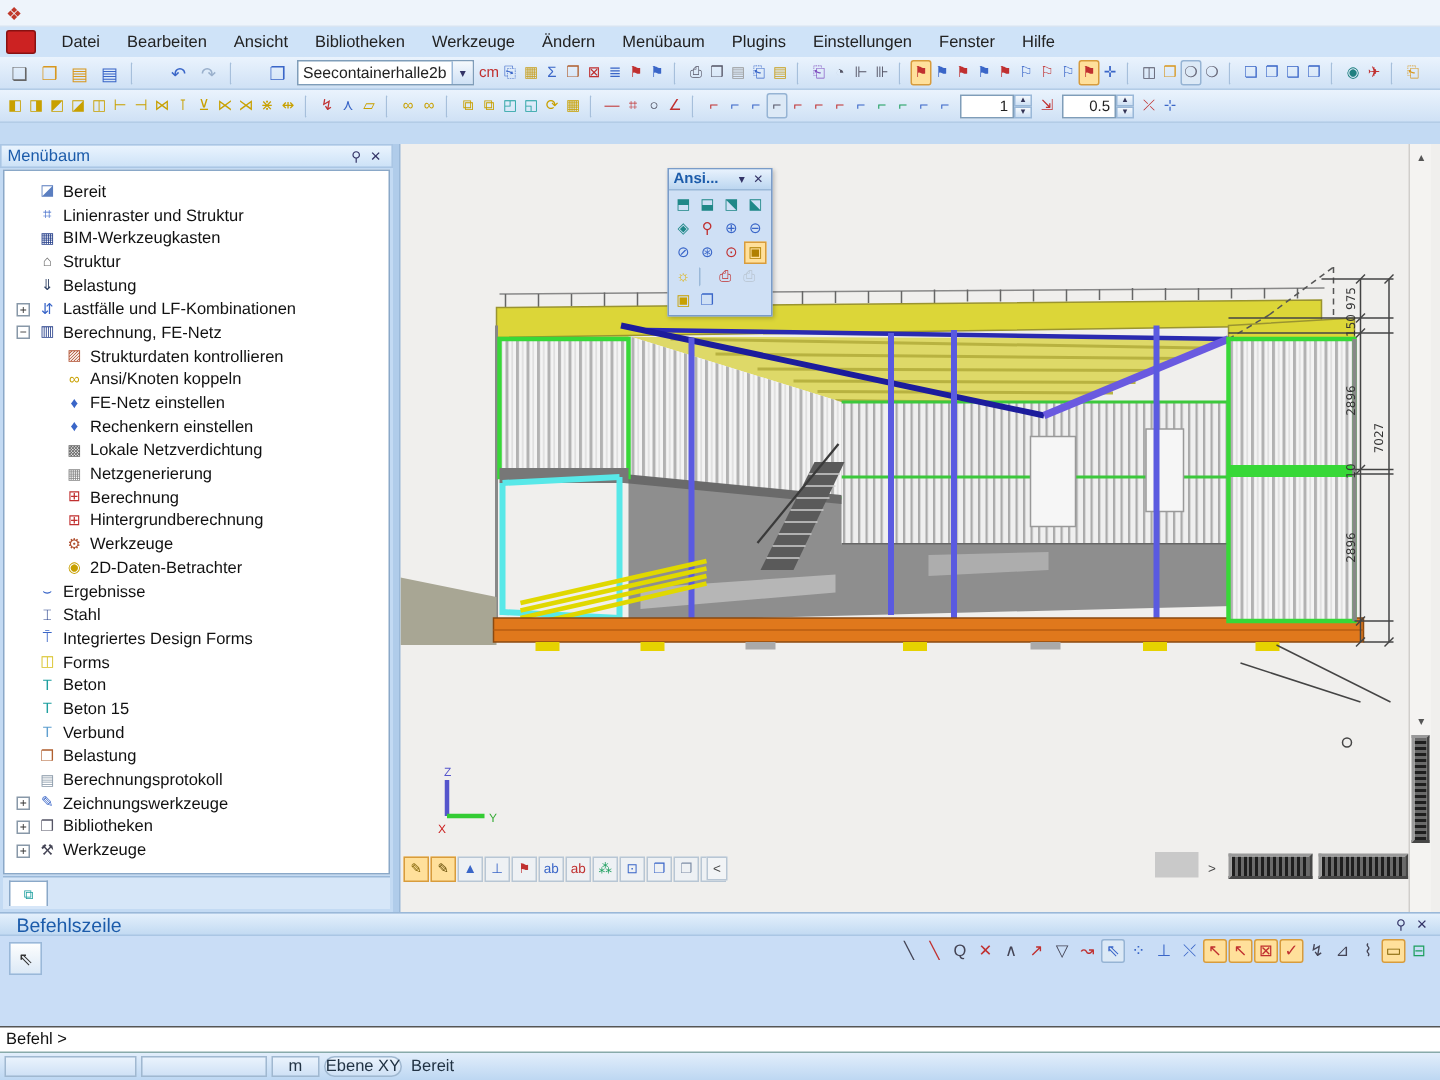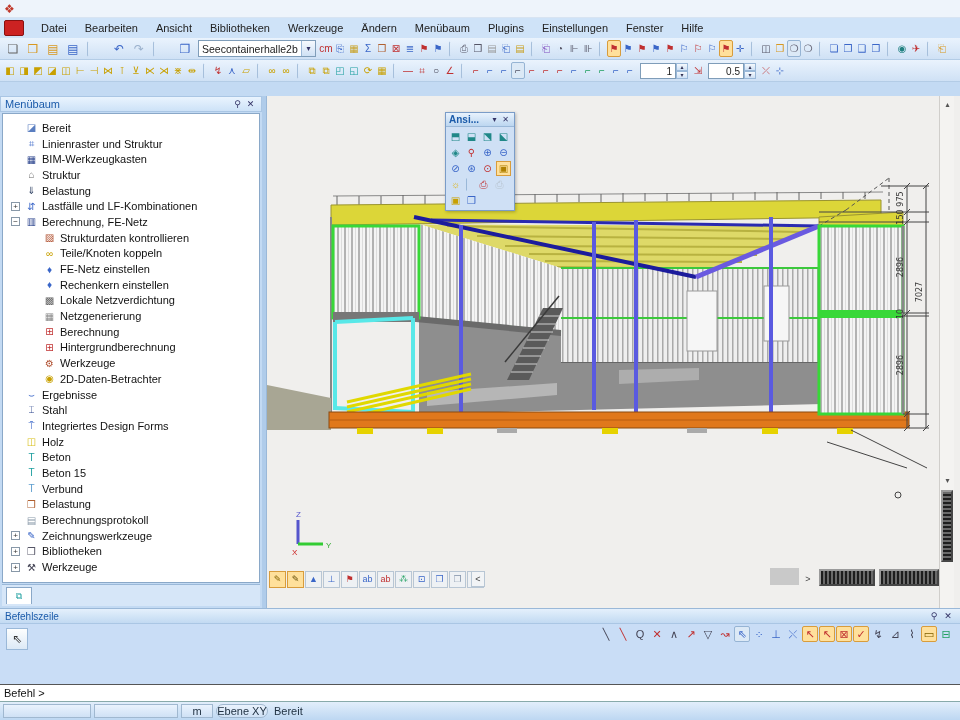--- a/index.html
+++ b/index.html
@@ -73,21 +73,21 @@
   .floattb .fhdr .ftitle{flex:1;color:#1b5baa;font-size:10px;font-weight:bold;}
   .floattb .fhdr .hicon{font-size:8px;color:#336;width:11px;text-align:center;}
   .fgrid{display:flex;flex-wrap:wrap;padding:2px;gap:1px;}
   .fbtn{width:15px;height:15px;display:inline-flex;align-items:center;justify-content:center;font-size:10px;color:var(--c,#3a66c8);border:1px solid transparent;}
   .fbtn.active{background:#ffe09b;border:1px solid #d89c3c;}
   .fbtn.vsep{width:7px;border-left:1px solid #9ab8d8;height:13px;margin:1px 2px;}
 
   
   .cmddock{position:absolute;left:0;top:608px;width:960px;height:76px;}
   .cmdhdr{height:16px;background:linear-gradient(#e4f0fc,#c2daf2);border-top:1px solid #9ab8d8;border-bottom:1px solid #aac6e4;display:flex;align-items:center;padding:0 5px;}
-  .cmdhdr .dtitle{flex:1;color:#1b5baa;font-size:10px;}
+  .cmdhdr .dtitle{flex:1;color:#1b5baa;font-size:13px;margin-left:6px;}
   .cmdhdr .hicon{width:14px;text-align:center;font-size:9px;color:#336;}
   .cmdbody{height:60px;background:#c9ddf6;position:relative;}
   .cursorbtn{position:absolute;left:6px;top:4px;width:22px;height:22px;background:linear-gradient(#fdfefe,#dce9f6);border:1px solid #9ab8d8;font-size:12px;color:#333;display:flex;align-items:center;justify-content:center;}
   .snapbar{position:absolute;right:6px;top:2px;display:flex;align-items:center;gap:1px;}
   .snapbar .tbtn{width:16px;height:16px;background:transparent;}
   .snapbar .tbtn.active{background:#ffe09b;border-color:#d89c3c;}
   .snapbar .tbtn.pressed{background:#dce9f6;border-color:#96b4d4;}
 
   
   .cmdprompt{position:absolute;left:0;top:684px;width:960px;height:18px;background:#fff;border-top:1px solid #555;border-bottom:1px solid #8aa;display:flex;align-items:center;padding-left:4px;font-size:11px;color:#111;}
@@ -292,21 +292,21 @@
           <span class="tlabel">Berechnung, FE-Netz</span>
         </div>
           <div class="tree-item lvl2" style="--c: #b05030;">
           <span class="expander"></span>
           <span class="ticon">▨</span>
           <span class="tlabel">Strukturdaten kontrollieren</span>
         </div>
           <div class="tree-item lvl2" style="--c: #c8a000;">
           <span class="expander"></span>
           <span class="ticon">∞</span>
-          <span class="tlabel">Teile/Knoten koppeln</span>
+          <span class="tlabel">Ansi/Knoten koppeln</span>
         </div>
           <div class="tree-item lvl2" style="--c: #3a66c8;">
           <span class="expander"></span>
           <span class="ticon">♦</span>
           <span class="tlabel">FE-Netz einstellen</span>
         </div>
           <div class="tree-item lvl2" style="--c: #3a66c8;">
           <span class="expander"></span>
           <span class="ticon">♦</span>
           <span class="tlabel">Rechenkern einstellen</span>
@@ -352,21 +352,21 @@
           <span class="tlabel">Stahl</span>
         </div>
           <div class="tree-item lvl1" style="--c: #3a66c8;">
           <span class="expander"></span>
           <span class="ticon">⍑</span>
           <span class="tlabel">Integriertes Design Forms</span>
         </div>
           <div class="tree-item lvl1" style="--c: #d8c020;">
           <span class="expander"></span>
           <span class="ticon">◫</span>
-          <span class="tlabel">Holz</span>
+          <span class="tlabel">Forms</span>
         </div>
           <div class="tree-item lvl1" style="--c: #20a0a0;">
           <span class="expander"></span>
           <span class="ticon">T</span>
           <span class="tlabel">Beton</span>
         </div>
           <div class="tree-item lvl1" style="--c: #20a0a0;">
           <span class="expander"></span>
           <span class="ticon">T</span>
           <span class="tlabel">Beton 15</span>

